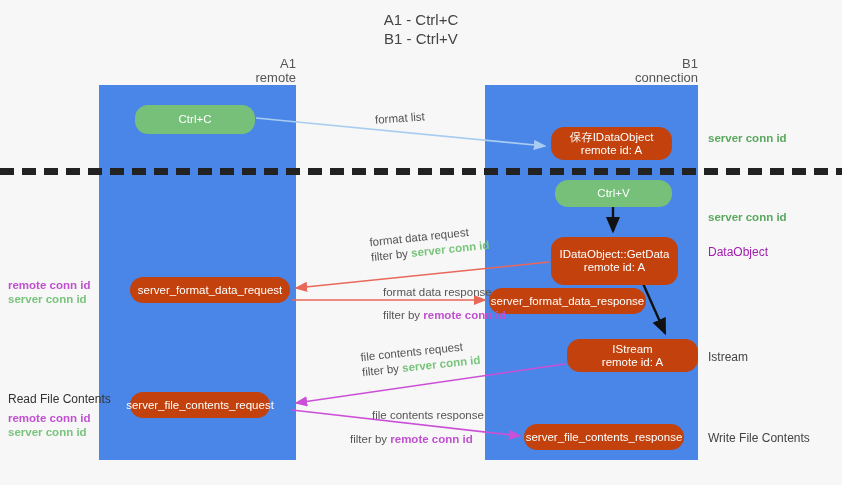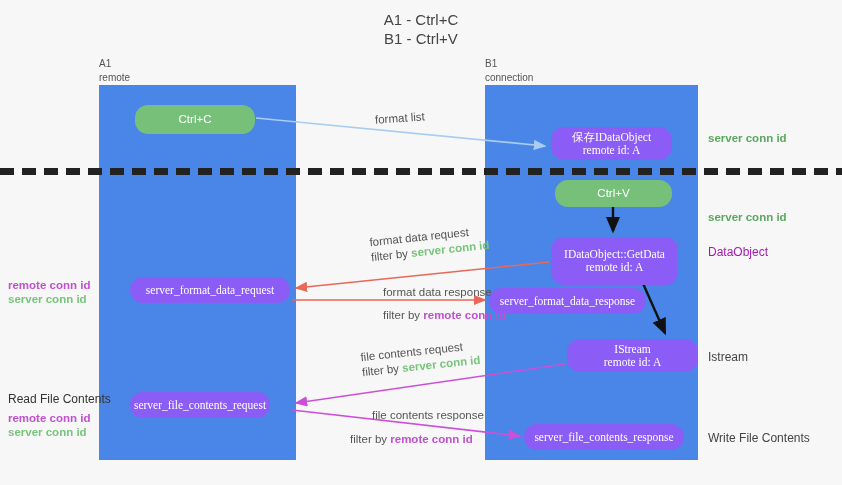--- a/index.html
+++ b/index.html
@@ -17,23 +17,23 @@
   }
   .lane {
     position: absolute;
     background: #4a86e8;
   }
   #lane-a1 { left: 99px;  top: 85px; width: 197px; height: 375px; }
   #lane-b1 { left: 485px; top: 85px; width: 213px; height: 375px; }
 
   .lane-header {
     position: absolute;
-    text-align: left;
+    text-align: right;
     color: #555555;
-    font-size: 10px;
+    font-size: 13px;
     line-height: 14px;
   }
   #header-a1 { left: 99px;  top: 57px; width: 197px; }
   #header-b1 { left: 485px; top: 57px; width: 213px; }
   .lane-header .ttl { display: block; }
   .lane-header .sub { display: block; }
 
   #title {
     position: absolute;
     left: 0; top: 10px;
@@ -53,21 +53,21 @@
     align-items: center;
     justify-content: center;
     color: #ffffff;
     font-size: 11.5px;
     line-height: 13px;
     text-align: center;
     padding: 2px 4px;
     border-radius: 13px;
   }
   .box.green  { background: #76c07a; }
-  .box.orange { background: #8b5cf6; font-family: Liberation Serif, serif; }
+  .box.orange { background: #c2410c; }
   .box .l2 { display: block; }
 
   #box-ctrlc   { left: 135px; top: 105px; width: 120px; height: 29px; }
   #box-save    { left: 551px; top: 127px; width: 121px; height: 33px; }
   #box-ctrlv   { left: 555px; top: 180px; width: 117px; height: 27px; }
   #box-getdata { left: 551px; top: 237px; width: 127px; height: 48px; }
   #box-sfdreq  { left: 130px; top: 277px; width: 160px; height: 26px; }
   #box-sfdres  { left: 489px; top: 288px; width: 157px; height: 26px; }
   #box-istream { left: 567px; top: 339px; width: 131px; height: 33px; }
   #box-sfcreq  { left: 130px; top: 392px; width: 140px; height: 26px; }

